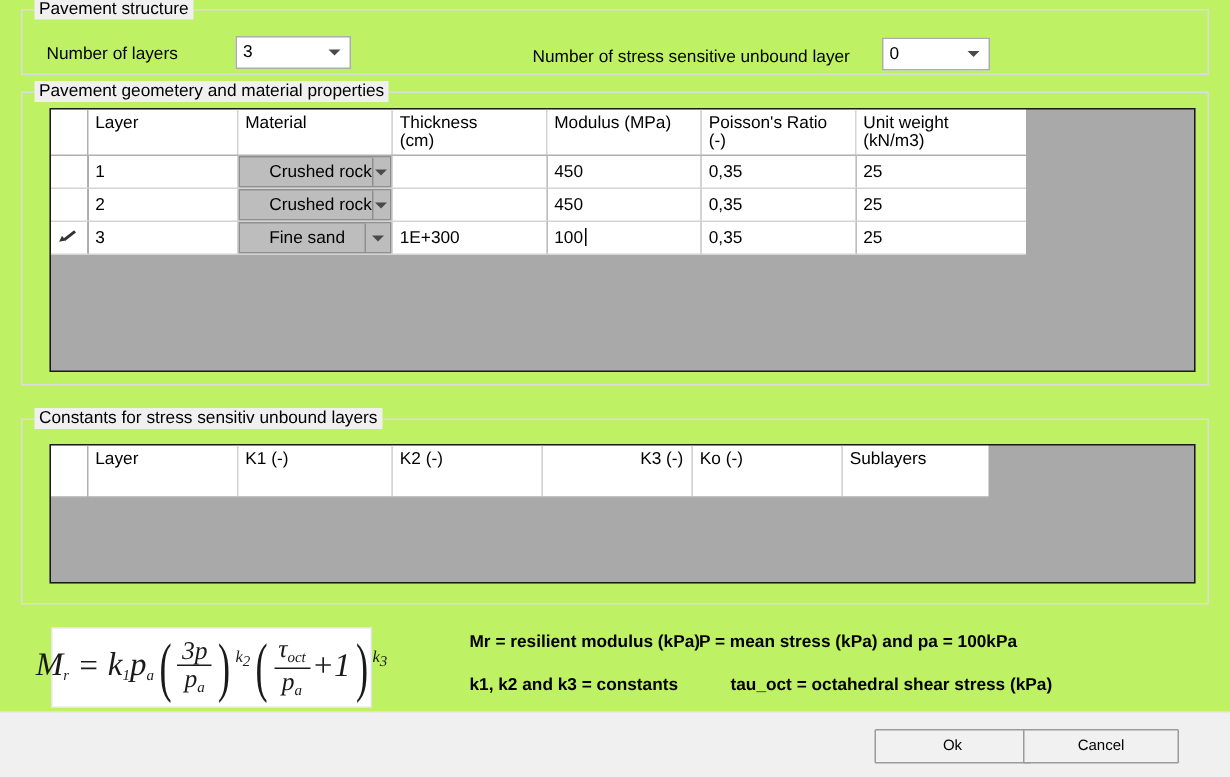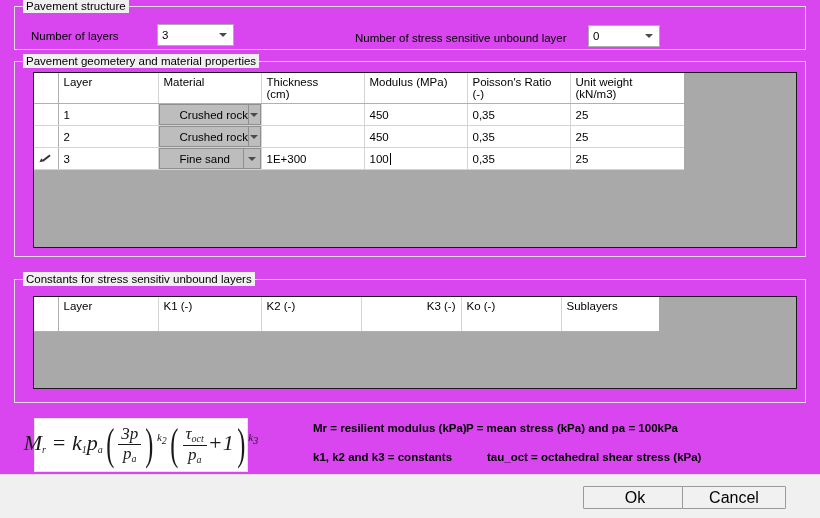--- a/index.html
+++ b/index.html
@@ -8,21 +8,21 @@
     width: 820px; height: 518px;
     overflow: hidden;
     background: #f0f0f0;
     font-family: "Liberation Sans", sans-serif;
     font-size: 11.5px;
     color: #000;
   }
   #app {
     position: relative;
     width: 820px; height: 518px;
-    background: #d946ef;
+    background: #bef264;
   }
 
   
   .groupbox {
     position: absolute;
     border: 1px solid #dcdcdc;
     background: transparent;
   }
   .group-title {
     position: absolute;
@@ -223,21 +223,21 @@
     width: 820px; height: 44px;
     background: #f0f0f0;
     border-top: 1px solid #dfdfdf;
   }
   .btn {
     position: absolute;
     height: 23px;
     background: #f1f1f1;
     border: 1px solid #9b9b9b;
     border-radius: 1px;
-    font-size: 16px;
+    font-size: 10px;
     color: #000;
     display: flex;
     align-items: center;
     justify-content: center;
     cursor: default;
   }
 </style>
 </head>
 <body>
 

